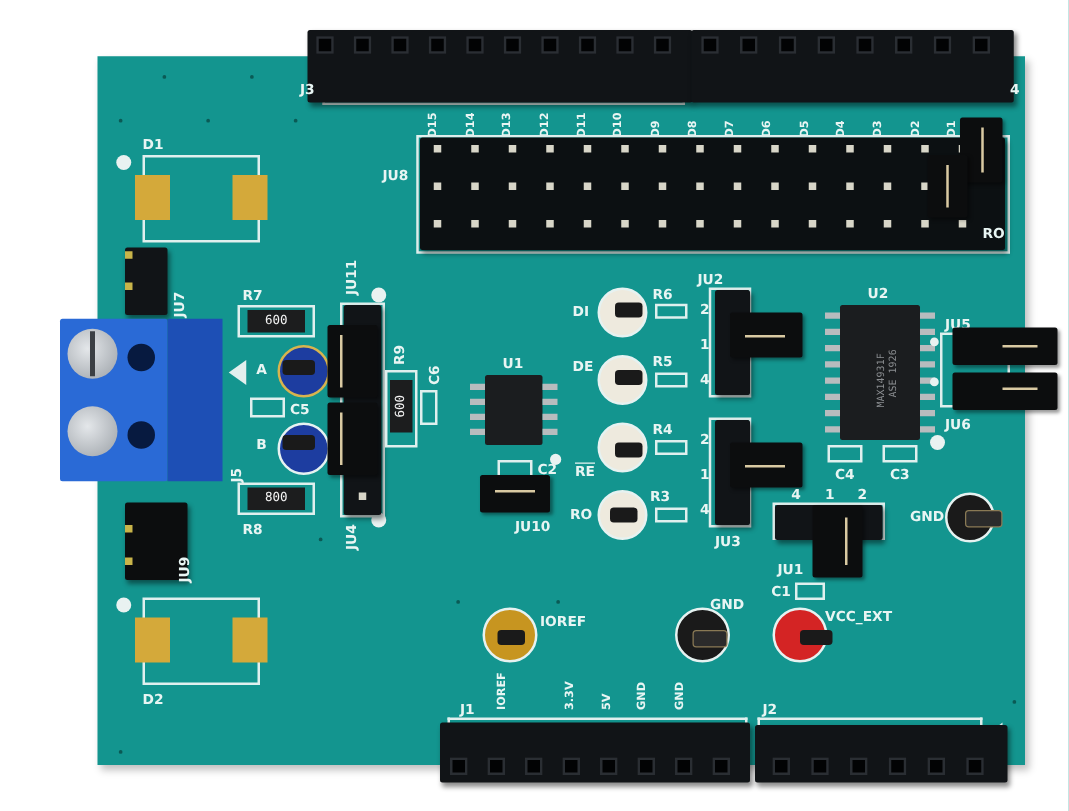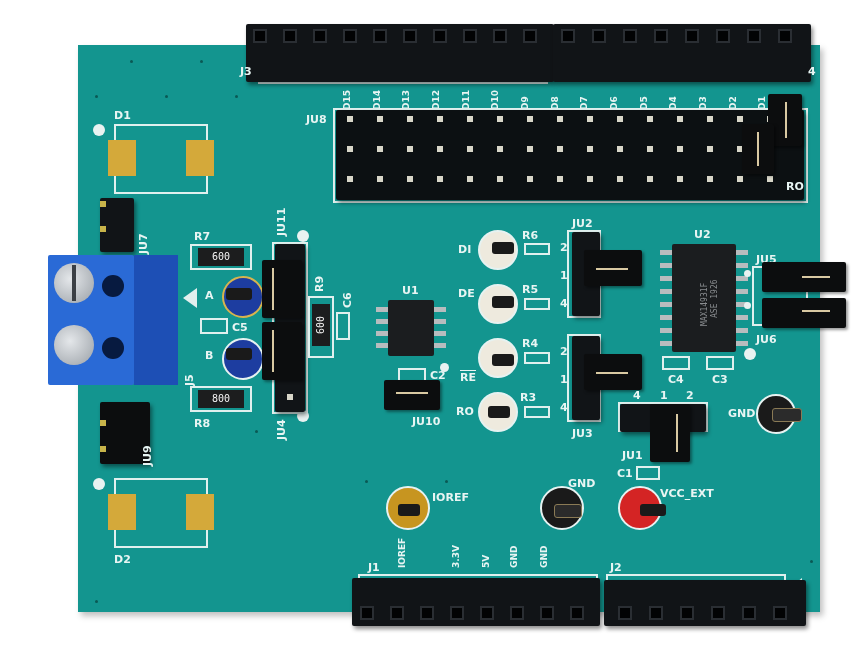--- a/index.html
+++ b/index.html
@@ -132,21 +132,21 @@
   <div class="pin" style="left:401px;top:66px"></div>
   <div class="pin" style="left:431px;top:66px"></div>
 </div>
 
 <div class="jumper" style="left:768px;top:94px;width:34px;height:52px">
   <div class="abs" style="left:17px;top:8px;width:2px;height:36px;background:#d9c9a2"></div>
 </div>
 <div class="jumper" style="left:742px;top:124px;width:32px;height:50px">
   <div class="abs" style="left:15px;top:8px;width:2px;height:34px;background:#d9c9a2"></div>
 </div>
-<div class="silk" style="left:306px;top:114px">JU8</div>
+<div class="silk" style="left:306px;top:135px">JU8</div>
 <div class="silk" style="left:786px;top:181px">RO</div>
 
 <div class="hole" style="left:93px;top:124px"></div>
 <div class="outline" style="left:114px;top:124px;width:94px;height:70px"></div>
 <div class="pad" style="left:108px;top:140px;width:28px;height:36px"></div>
 <div class="pad" style="left:186px;top:140px;width:28px;height:36px"></div>
 <div class="silk" style="left:114px;top:110px">D1</div>
 
 <div class="hdr" style="left:100px;top:198px;width:34px;height:54px">
   <div class="pin" style="left:0px;top:3px;background:#c8b44a"></div>
@@ -244,21 +244,21 @@
 
 <div class="silk" style="left:522px;top:230px">R6</div>
 <div class="outline" style="left:524px;top:243px;width:26px;height:12px"></div>
 <div class="silk" style="left:522px;top:284px">R5</div>
 <div class="outline" style="left:524px;top:298px;width:26px;height:12px"></div>
 <div class="silk" style="left:522px;top:338px">R4</div>
 <div class="outline" style="left:524px;top:352px;width:26px;height:12px"></div>
 <div class="silk" style="left:520px;top:392px">R3</div>
 <div class="outline" style="left:524px;top:406px;width:26px;height:12px"></div>
 
-<div class="silk" style="left:572px;top:218px">JU2</div>
+<div class="silk" style="left:558px;top:218px">JU2</div>
 <div class="silk" style="left:560px;top:242px">2</div>
 <div class="silk" style="left:560px;top:270px">1</div>
 <div class="silk" style="left:560px;top:298px">4</div>
 <div class="outline" style="left:567px;top:230px;width:34px;height:88px"></div>
 <div class="hdr" style="left:572px;top:232px;width:28px;height:84px"></div>
 <div class="jumper" style="left:584px;top:250px;width:58px;height:36px">
   <div class="abs" style="left:12px;top:18px;width:32px;height:2px;background:#d9c9a2"></div>
 </div>
 
 <div class="silk" style="left:560px;top:346px">2</div>

